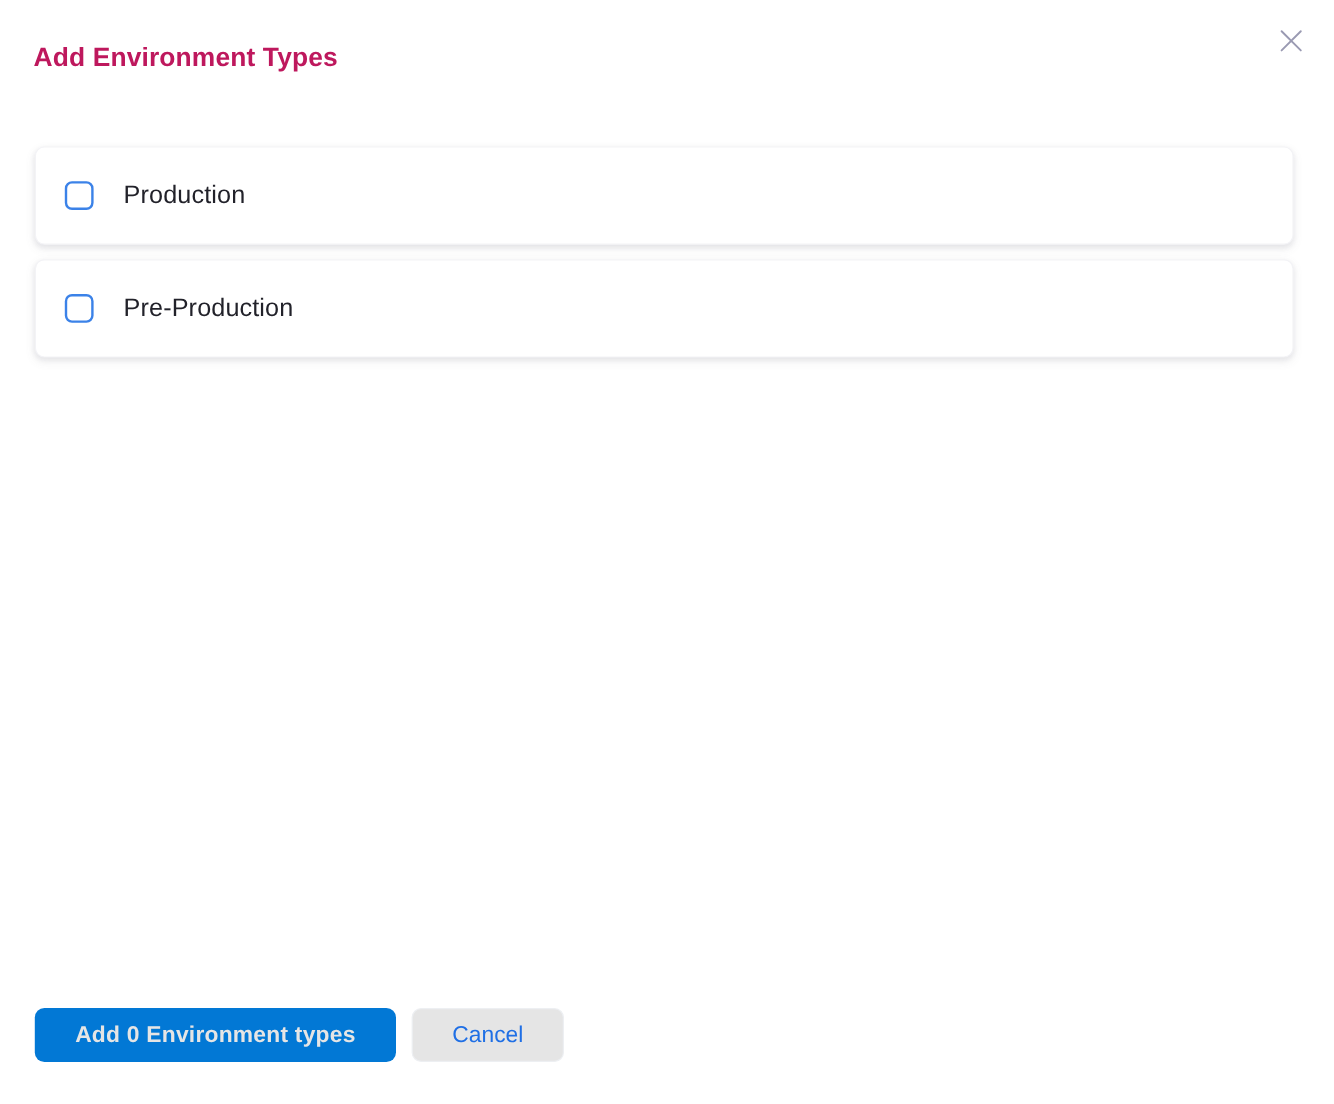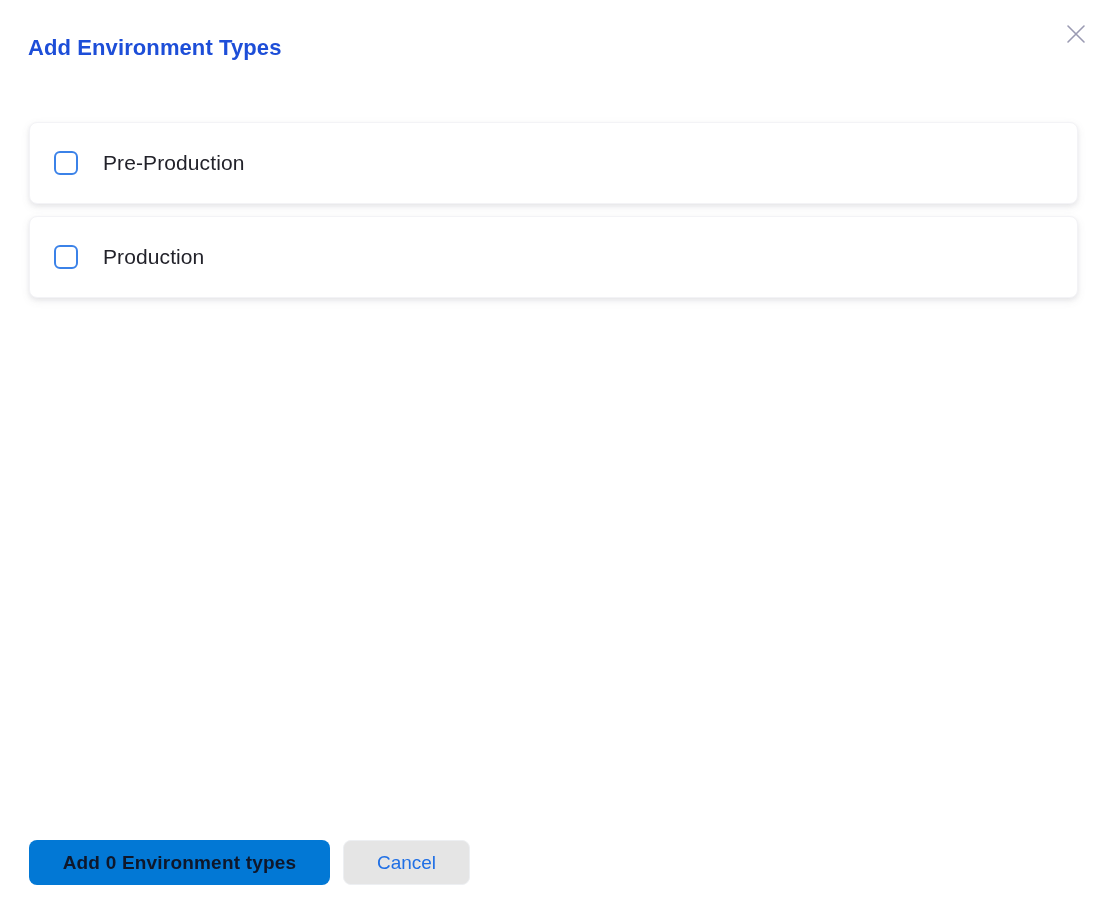--- a/index.html
+++ b/index.html
@@ -21,21 +21,21 @@
 
   
   .dialog-header {
     padding: 34px 28px 0 28px;
   }
 
   .dialog-title {
     font-size: 22px;
     line-height: 28px;
     font-weight: 700;
-    color: #1d4ed8;
+    color: #be185d;
     letter-spacing: 0.1px;
   }
 
   .close-btn {
     position: absolute;
     top: 18px;
     right: 20px;
     width: 32px;
     height: 32px;
     background: transparent;
@@ -108,21 +108,21 @@
     align-items: center;
     justify-content: center;
     cursor: pointer;
   }
 
   .btn-primary {
     min-width: 301px;
     padding: 0 15px;
     background: #0278d5;
     border: none;
-    color: #0f172a;
+    color: #e5e5e5;
     font-weight: 700;
     letter-spacing: 0.2px;
   }
 
   .btn-secondary {
     min-width: 127px;
     padding: 0 30px;
     background: #e5e5e5;
     border: 1px solid #edeff2;
     color: #1f6fe5;
@@ -143,26 +143,26 @@
       <svg width="24" height="24" viewBox="0 0 24 24" fill="none">
         <path d="M4 4 L20 20 M20 4 L4 20" stroke="#9a9ab2" stroke-width="1.6" stroke-linecap="round"></path>
       </svg>
     </span>
   </button>
 
   <div class="option-list">
 
     <div class="option-card">
       <input type="checkbox" class="option-checkbox" style="">
-      <span class="option-label">Pre-Production</span>
+      <span class="option-label">Production</span>
     </div>
 
     <div class="option-card">
       <input type="checkbox" class="option-checkbox" style="">
-      <span class="option-label">Production</span>
+      <span class="option-label">Pre-Production</span>
     </div>
 
   </div>
 
   <div class="dialog-footer">
     <button class="btn btn-primary">Add 0 Environment types</button>
     <button class="btn btn-secondary">Cancel</button>
   </div>
 
 </div>

